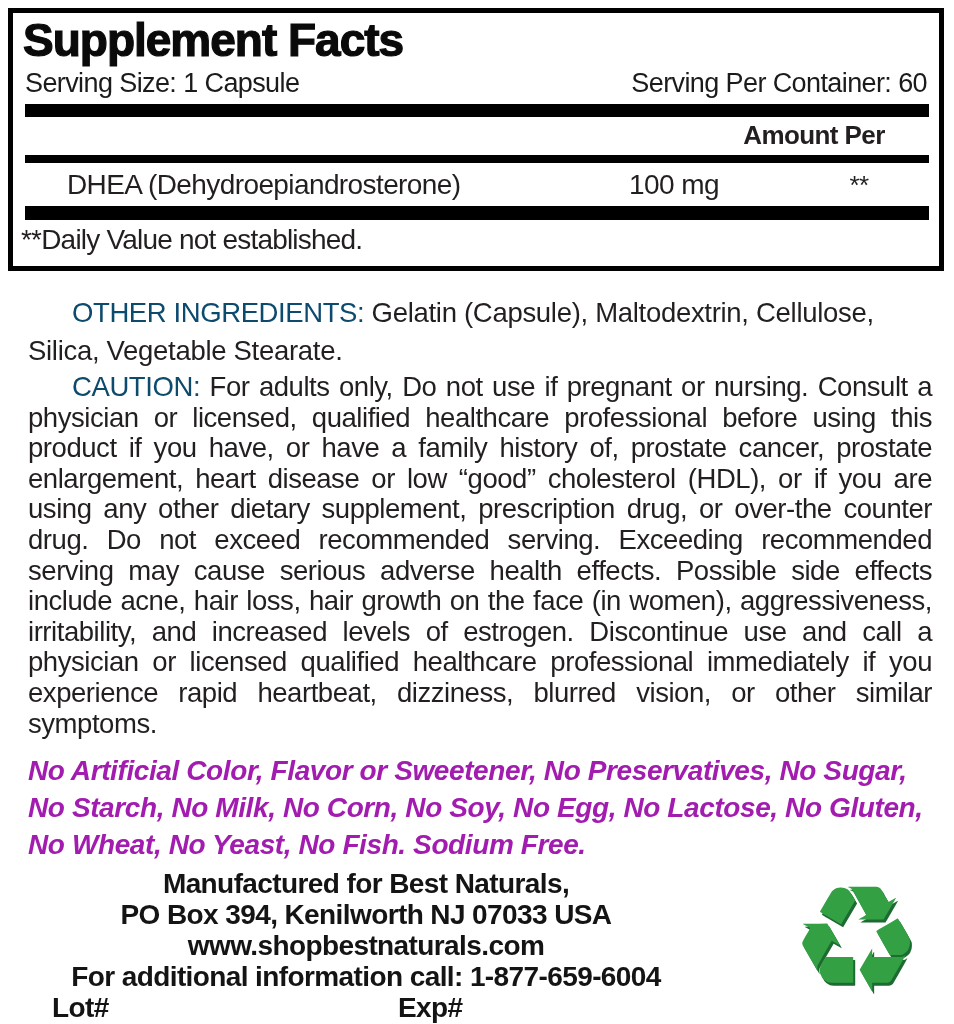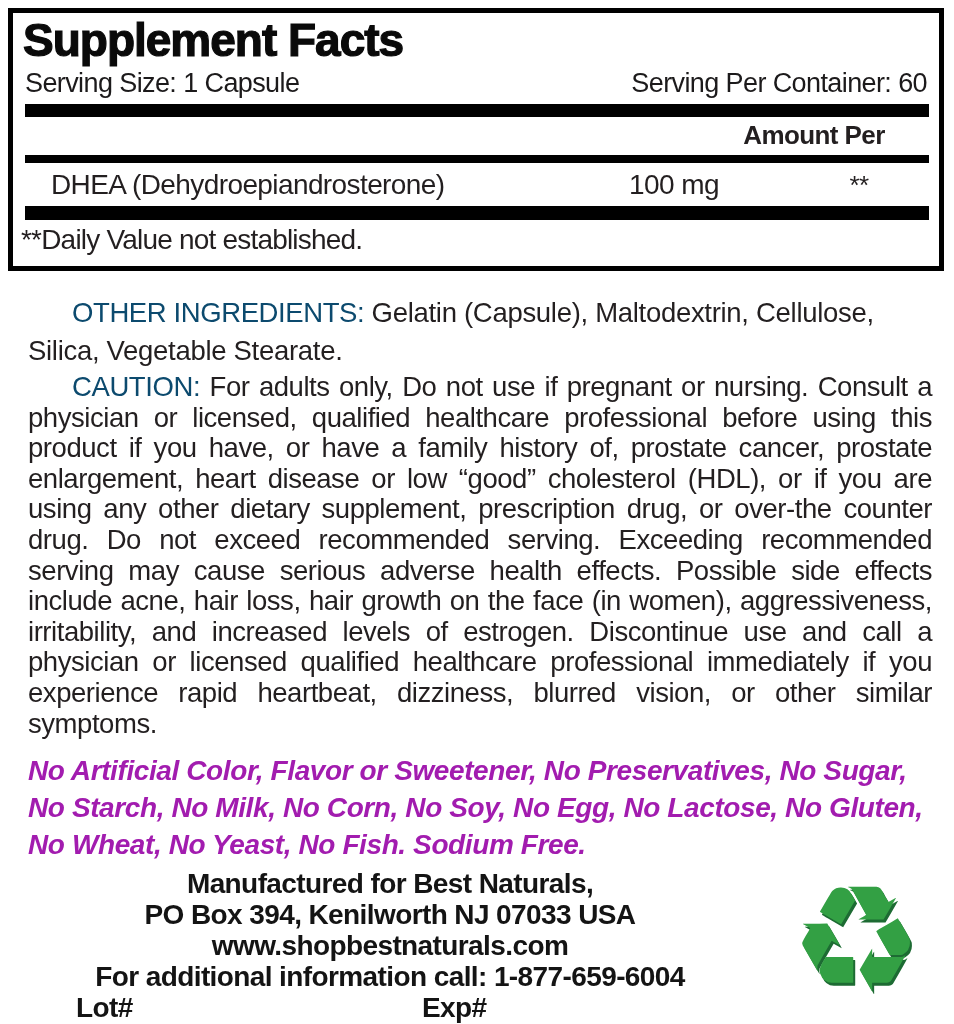--- a/index.html
+++ b/index.html
@@ -37,41 +37,41 @@
     text-align:center; padding:6px 10px 7px 0; letter-spacing:-0.6px;gap:16px;
   }
   .col-amount { width:230px; }
   .col-dv { width:140px; }
   .col-amount .l2, .col-dv .l2 { display:block; margin-top:6px; }
   .ing-row {
     display:flex; align-items:center;
     font-size:28px; line-height:30px; letter-spacing:-0.6px;
     padding:7px 10px 6px 0;
   }
-  .ing-row .name { flex:1; padding-left:38px; }
+  .ing-row .name { flex:1; padding-left:54px; }
   .ing-row .amount { width:230px; text-align:center; }
   .ing-row .dv { width:140px; text-align:center; font-size:26px; }
   .footnote {
     font-size:28px; line-height:30px; letter-spacing:-0.8px;
     padding:5px 0 0 8px;
   }
 
   
   .para { position:absolute; left:28px; right:22px; font-size:27.5px; color:#231f20; }
   .green-label { color:#0c4a6e; font-weight:normal; letter-spacing:-0.4px;margin-left:44px; }
   .other-para { top:294px; line-height:38px; letter-spacing:-0.3px; }
   .caution-para { top:372px; line-height:30.6px; text-align:justify; letter-spacing:-0.45px; }
   .claims-para {
     top:752px; font-style:italic; font-weight:bold; color:#a21caf;
     font-size:28px; line-height:37px; letter-spacing:-0.4px;
   }
 
   
   .footer-text {
-    position:absolute; left:40px; top:868px; width:700px;
+    position:absolute; left:16px; top:868px; width:700px;
     text-align:center; font-weight:bold; font-size:28px; line-height:31px;
     letter-spacing:-0.6px; color:#141414;
   }
   .lot-row { position:relative; height:31px; text-align:left; }
   .lot-label { position:absolute; left:36px; }
   .exp-label { position:absolute; left:382px; }
   .recycle {
     position:absolute; left:758px; top:856px; width:196px; height:168px;
     display:flex; align-items:center; justify-content:center;
     font-family:"DejaVu Sans", sans-serif;

